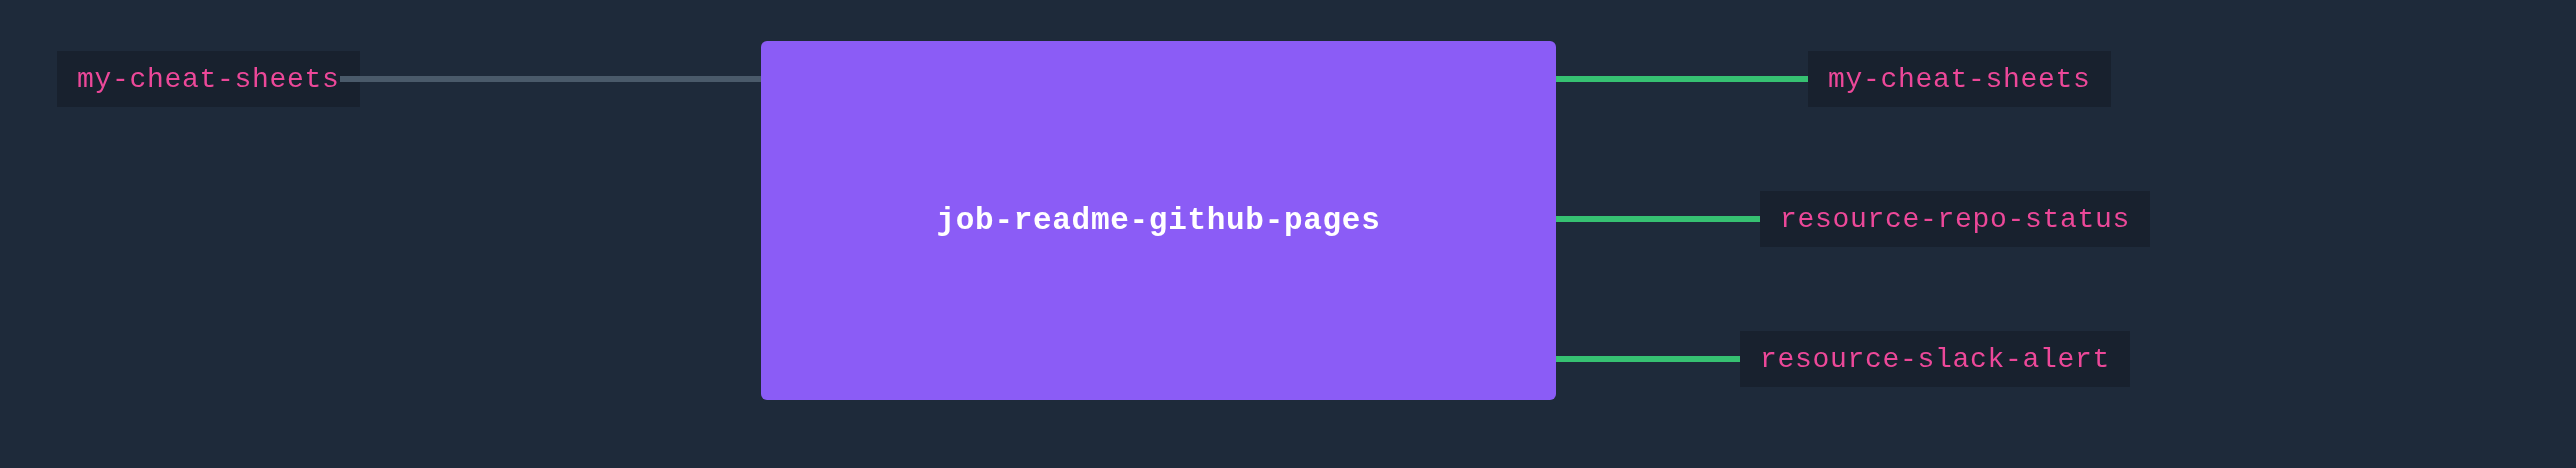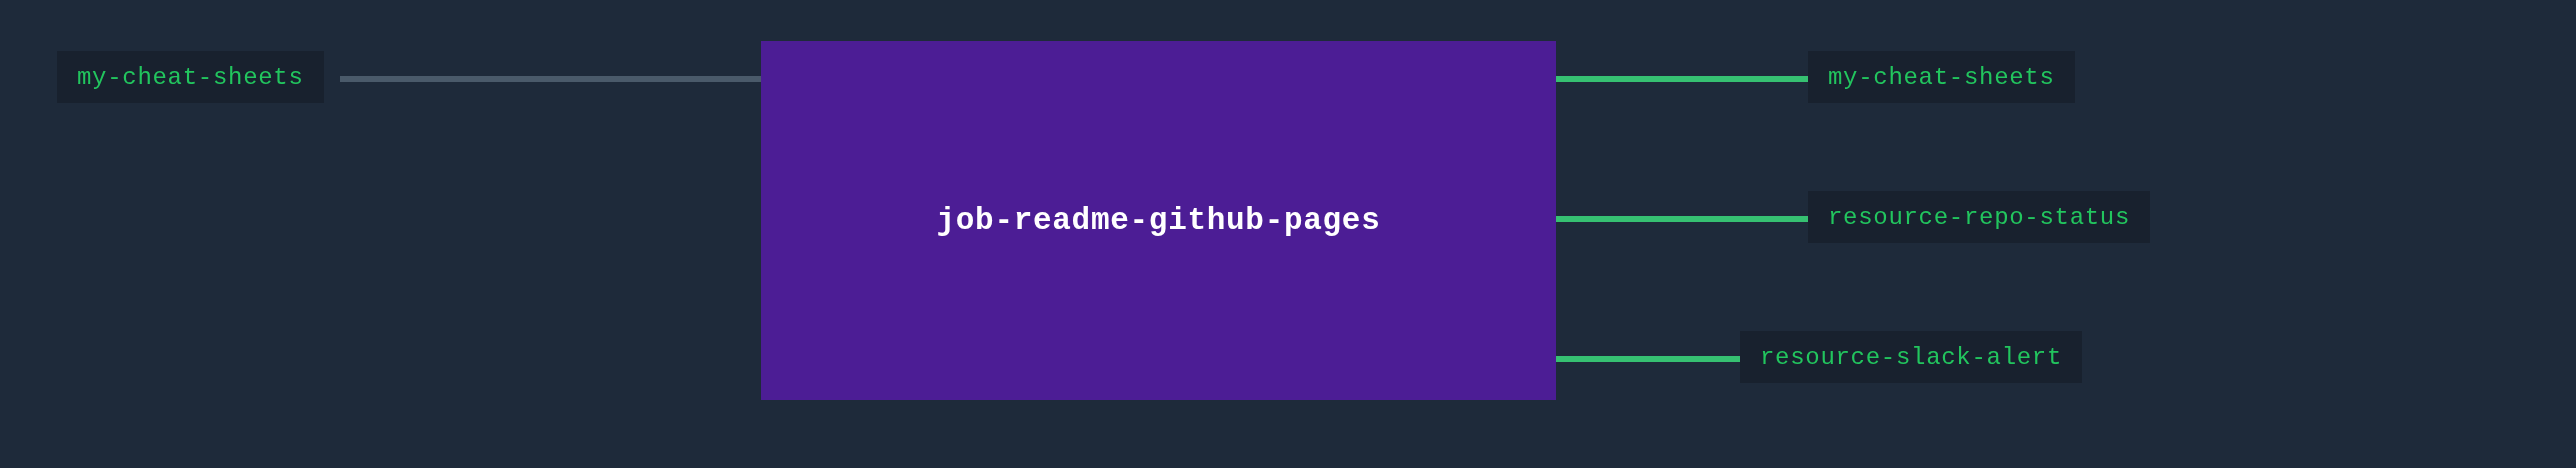--- a/index.html
+++ b/index.html
@@ -6,37 +6,38 @@
   body {
     background: #1e2a3a;
     width: 2576px;
     height: 469px;
     position: relative;
     font-family: "Courier New", Courier, monospace;
   }
   .node-resource {
     position: absolute;
     background: #18212e;
-    color: #22c55e;
-    font-size: 24px;
+    color: #ec4899;
+    font-size: 28px;
     padding: 12.7px 20px;
     white-space: nowrap;
     letter-spacing: 0.7px;
   }
   .node-job {
     position: absolute;
-    background: #4c1d95;
+    background: #8b5cf6;
     color: #ffffff;
     font-weight: bold;
     font-size: 31px;
     display: flex;
     align-items: center;
     justify-content: center;
     white-space: nowrap;
     letter-spacing: 0.7px;
+    border-radius: 6px;
   }
   .connector {
     position: absolute;
     height: 5.7px;
   }
 </style>
 </head>
 <body>
 
 <div class="node-resource" style="left:57px; top:51px;">
@@ -52,20 +53,20 @@
 <div class="connector" style="left:1556px; top:76px; width:253px; background:#36c172;"></div>
 
 <div class="connector" style="left:1556px; top:216px; width:253px; background:#36c172;"></div>
 
 <div class="connector" style="left:1556px; top:356px; width:253px; background:#36c172;"></div>
 
 <div class="node-resource" style="left:1808px; top:51px;">
   <span>my-cheat-sheets</span>
 </div>
 
-<div class="node-resource" style="left:1808px; top:191px;">
+<div class="node-resource" style="left:1760px; top:191px;">
   <span>resource-repo-status</span>
 </div>
 
 <div class="node-resource" style="left:1740px; top:331px;">
   <span>resource-slack-alert</span>
 </div>
 
 
 </body></html>

